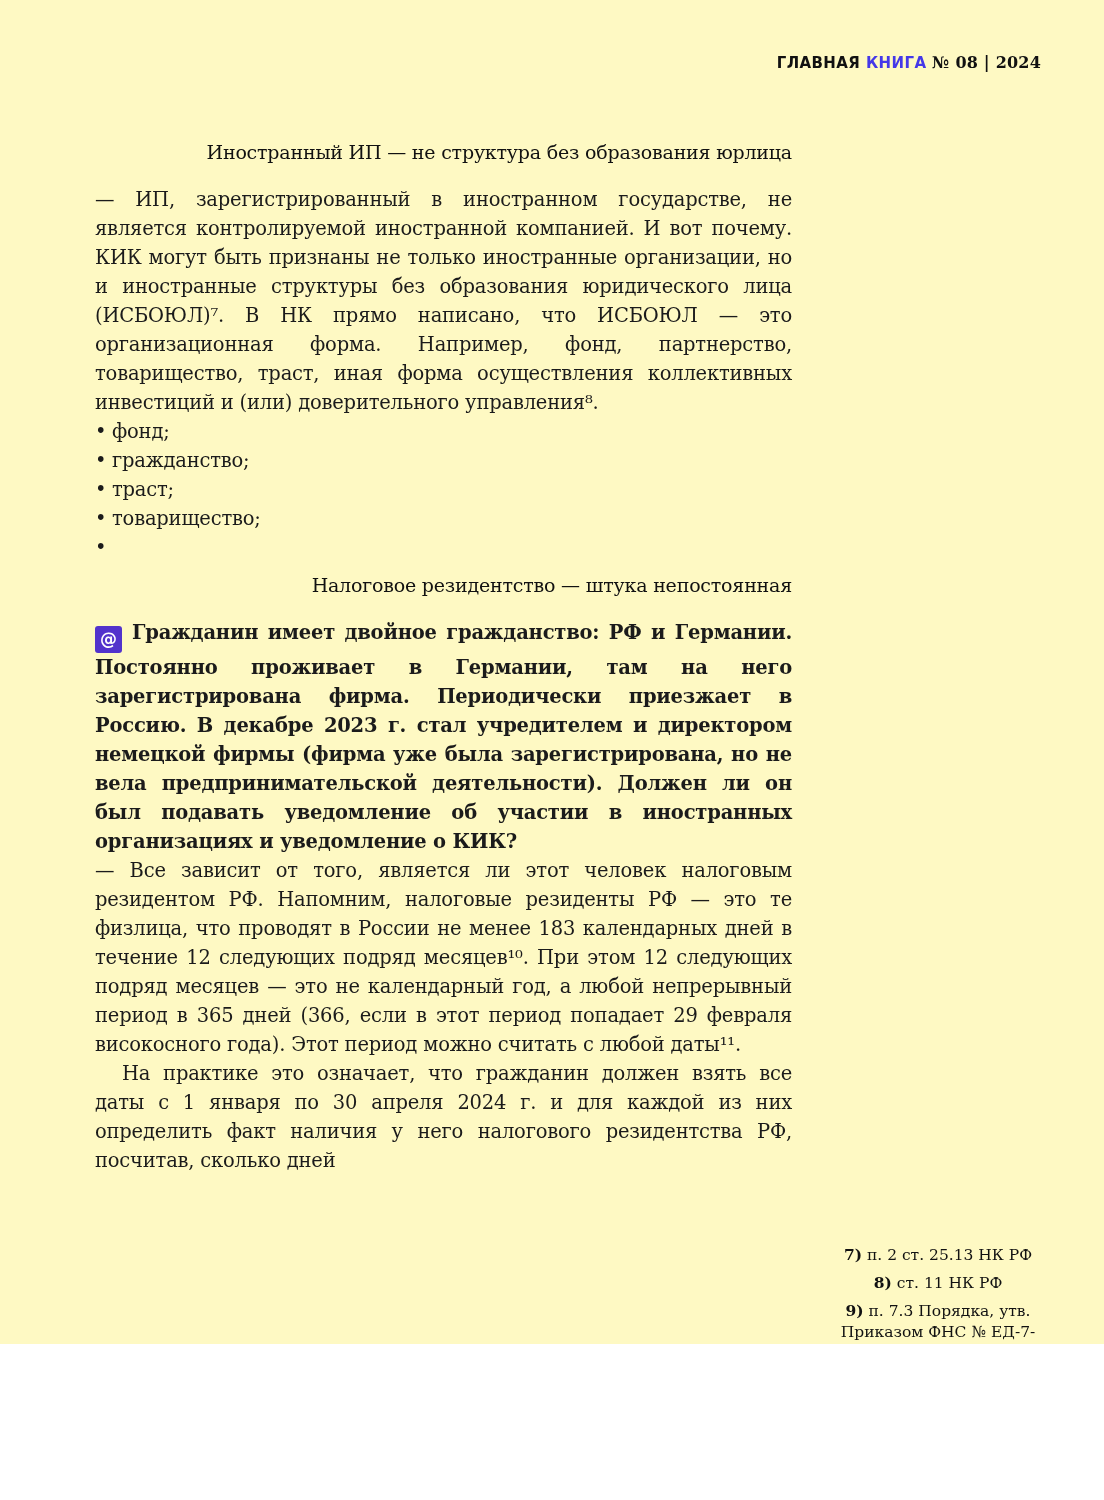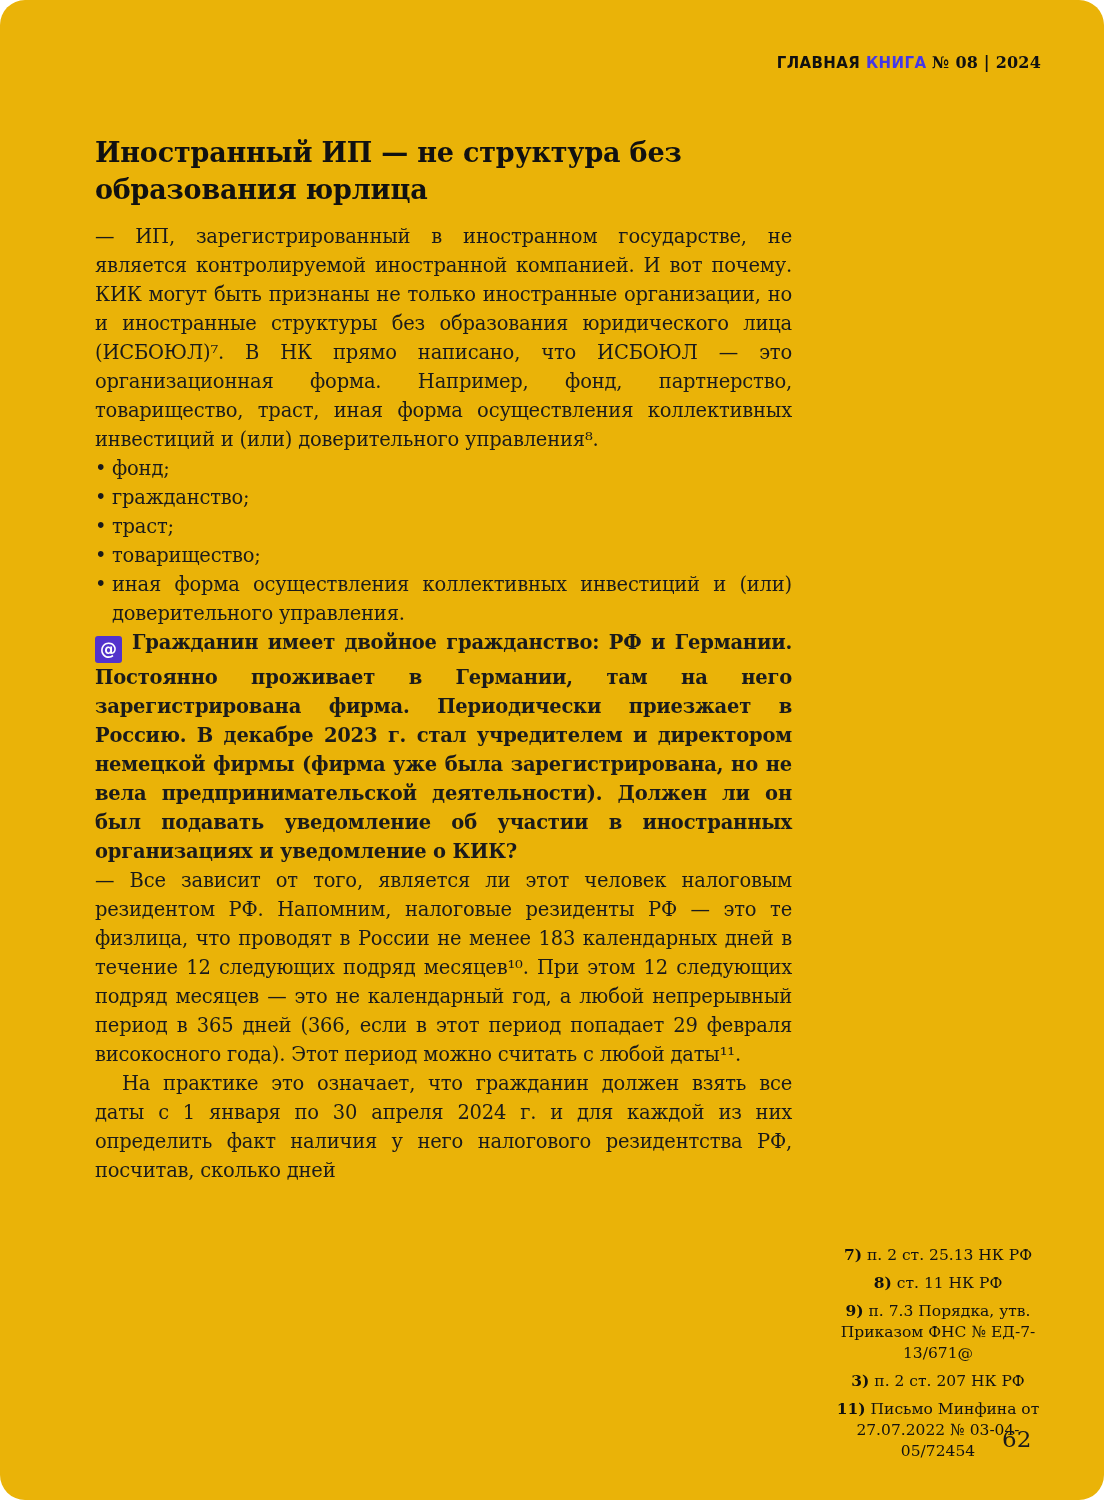--- a/index.html
+++ b/index.html
@@ -1,24 +1,23 @@
 <!DOCTYPE html>
 <html><head>
 <meta charset="utf-8">
 <style>
   html, body { margin: 0; padding: 0; background: #ffffff; }
   .page {
     position: relative;
     width: 1104px;
-    height: 1500px;
-    background: #eab308;
+    height: 1344px;
+    background: #fef9c3;
     font-family: "DejaVu Serif", "Liberation Serif", serif;
     color: #1b1b1b;
     overflow: hidden;
-    border-radius: 25px;
   }
 
   
   .masthead {
     position: absolute;
     top: 53px;
     right: 63px;
     white-space: nowrap;
     font-family: "DejaVu Sans", "Liberation Sans", sans-serif;
     font-weight: bold;
@@ -37,27 +36,27 @@
     position: absolute;
     left: 95px;
     top: 134px;
     width: 697px;
     font-size: 19.5px;
     line-height: 29px;
     letter-spacing: -0.2px;
     text-align: justify;
   }
   .article h1 {
-    font-size: 27px;
+    font-size: 19px;
     line-height: 37px;
-    font-weight: bold;
+    font-weight: normal;
     color: #111111;
     letter-spacing: -0.2px;
     margin: 0 0 14px 0;
-    text-align: left;
+    text-align: right;
   }
   .article h1.second { margin-top: 34px; }
   .q-block { margin: 0; font-weight: bold; }
   .at-icon {
     display: inline-block;
     width: 27px;
     height: 27px;
     border-radius: 3px;
     background: #5233cc;
     color: #ffffff;
@@ -137,25 +136,25 @@
       <div class="bullet-row">
         <span class="bullet-dot">•</span>
         <span>траст;</span>
       </div>
       <div class="bullet-row">
         <span class="bullet-dot">•</span>
         <span>товарищество;</span>
       </div>
       <div class="bullet-row">
         <span class="bullet-dot">•</span>
-        <span>иная форма осуществления коллективных инвестиций и (или) доверительного управления.</span>
       </div>
     </div>
 
 
+    <h1 class="second">Налоговое резидентство — штука непостоянная</h1>
 
     <p class="q-block">
       <span class="at-icon" style="background: rgb(82, 51, 204);"><span>@</span></span><span>Гражданин имеет двойное гражданство: РФ и Германии. Постоянно проживает в Германии, там на него зарегистрирована фирма. Периодически приезжает в Россию. В декабре 2023 г. стал учредителем и директором немецкой фирмы (фирма уже была зарегистрирована, но не вела предпринимательской деятельности). Должен ли он был подавать уведомление об участии в иностранных организациях и уведомление о КИК?</span>
     </p>
 
     <p class="para">— Все зависит от того, является ли этот человек налоговым резидентом РФ. Напомним, налоговые резиденты РФ — это те физлица, что проводят в России не менее 183 календарных дней в течение 12 следующих подряд месяцев¹⁰. При этом 12 следующих подряд месяцев — это не календарный год, а любой непрерывный период в 365 дней (366, если в этот период попадает 29 февраля високосного года). Этот период можно считать с любой даты¹¹.</p>
     <p class="para indent">На практике это означает, что гражданин должен взять все даты с 1 января по 30 апреля 2024 г. и для каждой из них определить факт наличия у него налогового резидентства РФ, посчитав, сколько дней</p>
 
   </div>
 

